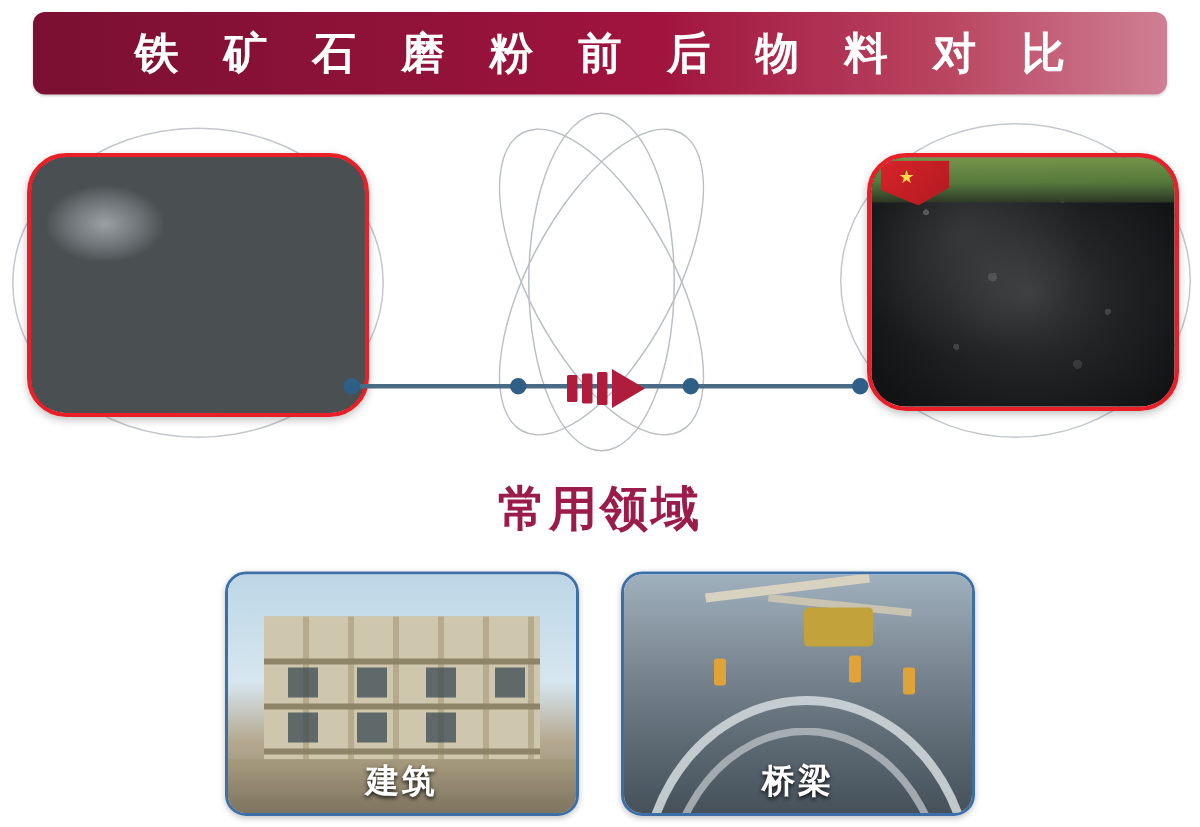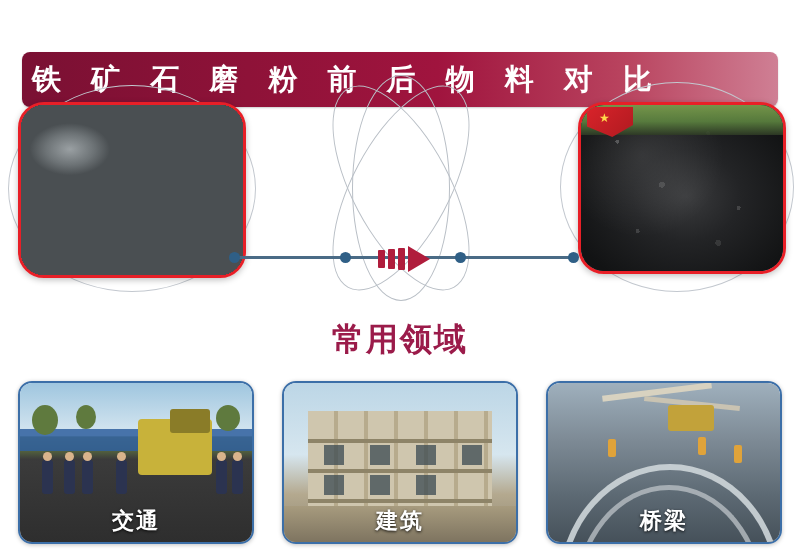--- a/index.html
+++ b/index.html
@@ -9,23 +9,22 @@
     font-family:"Liberation Sans","DejaVu Sans",sans-serif;
     overflow:hidden;
     position:relative;
   }
 
   
   .banner{
     position:absolute;left:22px;top:8px;width:756px;height:55px;
     background:linear-gradient(90deg,#7a1033 0%,#8e1238 30%,#a0143e 55%,#b9445f 80%,#cf7f94 100%);
     border-radius:8px 8px 8px 8px;
-    display:flex;align-items:center;justify-content:flex-start;
+    display:flex;align-items:center;justify-content:center;
     box-shadow:0 1px 2px rgba(0,0,0,.2);
-    margin-top:44px;
   }
   .banner-title{
     color:#ffffff;
     font-size:29px;
     font-weight:bold;
     letter-spacing:10px;
     text-indent:10px;
     white-space:nowrap;
     font-family:"DejaVu Sans","Liberation Sans",sans-serif;
   }
@@ -260,49 +259,20 @@
     <span class="arrow-bar b2"></span>
     <span class="arrow-bar b3"></span>
     <span class="arrow-head"></span>
   </div>
 </div>
 
 <div class="section-title">常用领域</div>
 
 <div class="cards">
 
-  <div class="card">
-    <div class="scene scene-road">
-      <div class="wall"></div>
-      <div class="tree" style="left:12px"></div>
-      <div class="tree" style="left:56px;width:20px;height:24px"></div>
-      <div class="tree" style="left:196px;width:24px;height:26px"></div>
-      <div class="machine"></div>
-      <div class="machine2"></div>
-      <div class="person" style="left:22px">
-          <i></i>
-        </div>
-      <div class="person" style="left:44px">
-          <i></i>
-        </div>
-      <div class="person" style="left:62px">
-          <i></i>
-        </div>
-      <div class="person" style="left:96px">
-          <i></i>
-        </div>
-      <div class="person" style="left:196px">
-          <i></i>
-        </div>
-      <div class="person" style="left:212px">
-          <i></i>
-        </div>
-    </div>
-    <div class="card-label">交通</div>
-  </div>
 
   <div class="card">
     <div class="scene scene-build">
       <div class="frame"></div>
       <div class="floor" style="top:56px"></div>
       <div class="floor" style="top:86px"></div>
       <div class="floor" style="top:116px"></div>
       <div class="win" style="left:40px;top:62px"></div>
       <div class="win" style="left:86px;top:62px"></div>
       <div class="win" style="left:132px;top:62px"></div>

